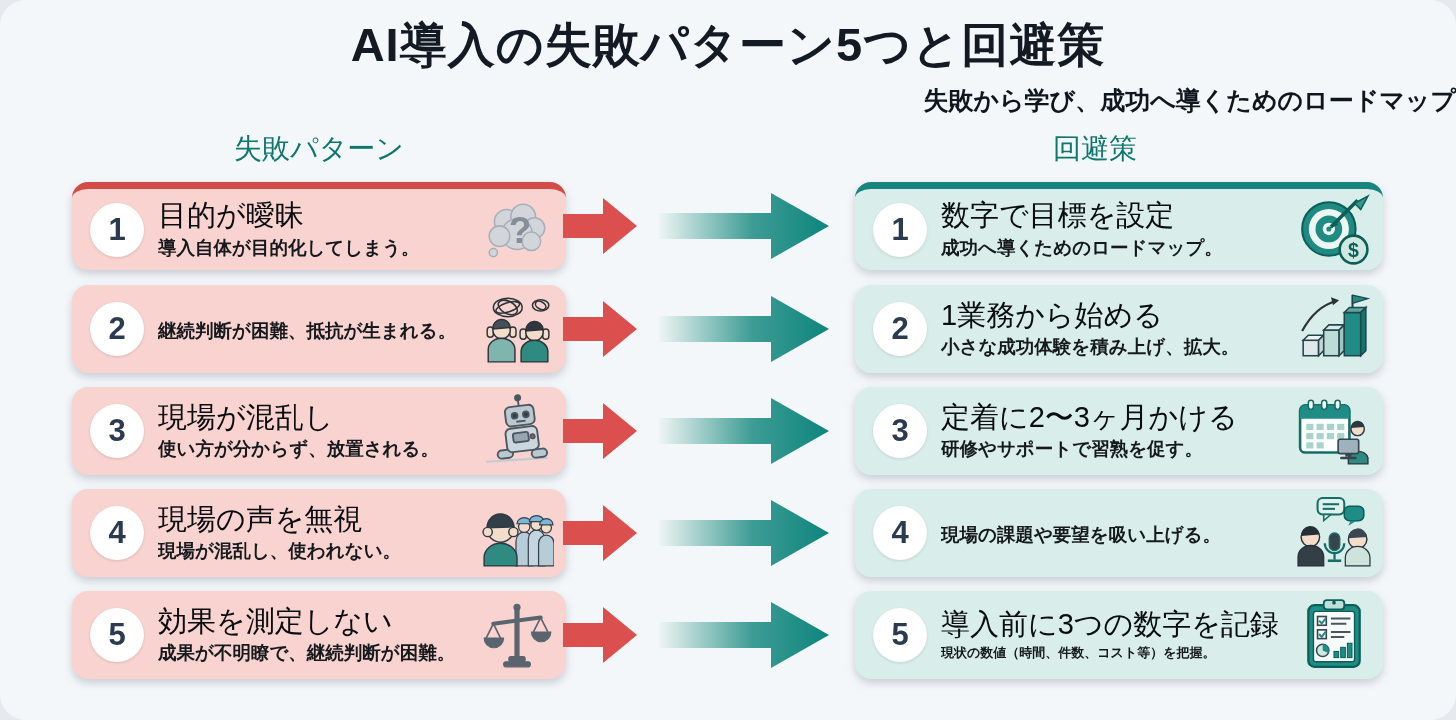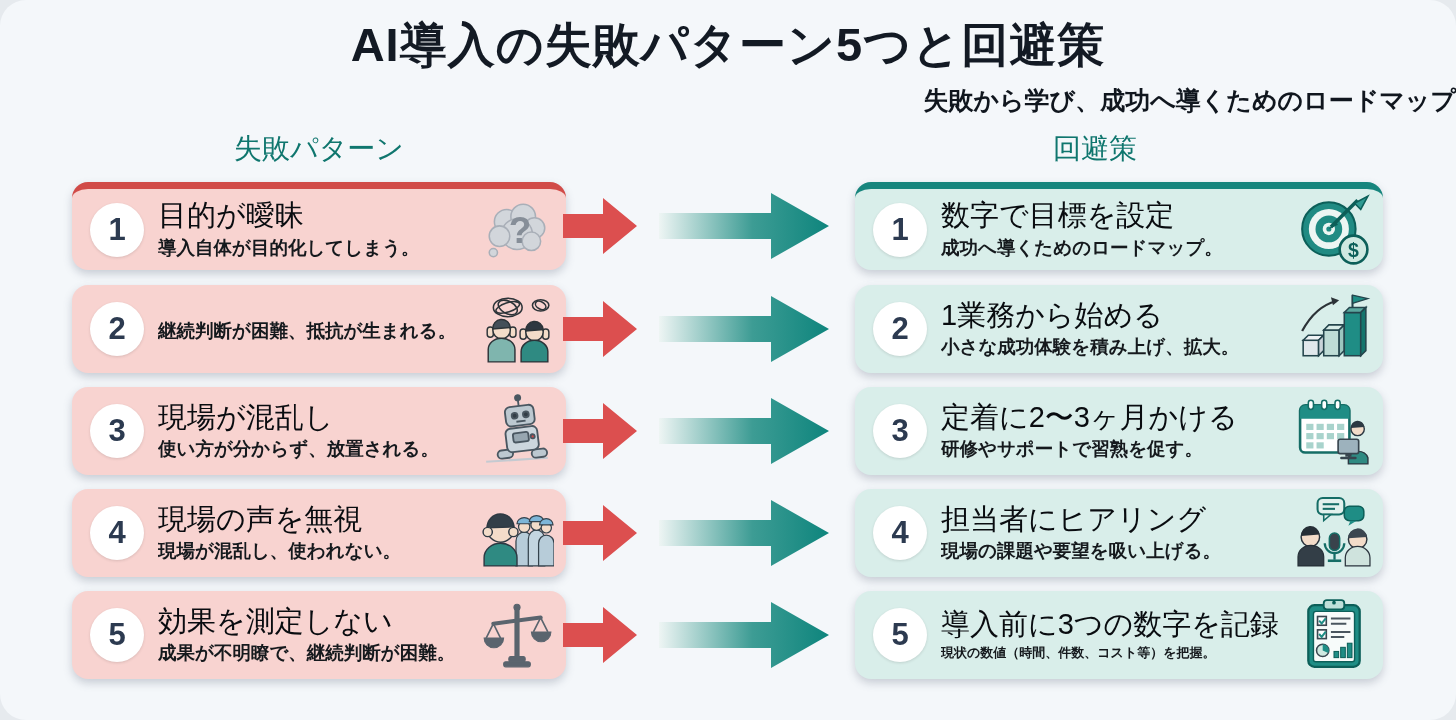--- a/index.html
+++ b/index.html
@@ -272,21 +272,20 @@
     </div>
     <svg class="arrow-red" viewBox="0 0 74 62">
         <polygon points="0,19 40,19 40,3 74,31 40,59 40,43 0,43" style="fill:var(--arrow-red,#dc4f4f)"></polygon>
       </svg>
     <svg class="arrow-teal" viewBox="0 0 172 78">
         <polygon points="0,26 112,26 112,6 170,39 112,72 112,52 0,52" fill="url(#tealGrad)"></polygon>
       </svg>
     <div class="card avoid">
       <div class="num">4</div>
       <div class="texts">
-        <div class="card-title">担当者にヒアリング</div>
         <div class="card-desc">現場の課題や要望を吸い上げる。</div>
       </div>
       <div class="icon">
         <svg viewBox="0 0 72 72">
           <rect x="20" y="2" width="26" height="16" rx="5" fill="#e2f1ed" stroke="#156d66" stroke-width="2"></rect>
           <polygon points="26,18 26,24 33,18" fill="#e2f1ed" stroke="#156d66" stroke-width="1.5"></polygon>
           <line x1="25" y1="8" x2="41" y2="8" stroke="#156d66" stroke-width="2"></line>
           <line x1="25" y1="12.5" x2="37" y2="12.5" stroke="#156d66" stroke-width="2"></line>
           <rect x="46" y="10" width="19" height="14" rx="5" fill="#1f8d85" stroke="#0c5f59" stroke-width="1.5"></rect>
           <polygon points="52,24 50,29 58,24" fill="#1f8d85"></polygon>

